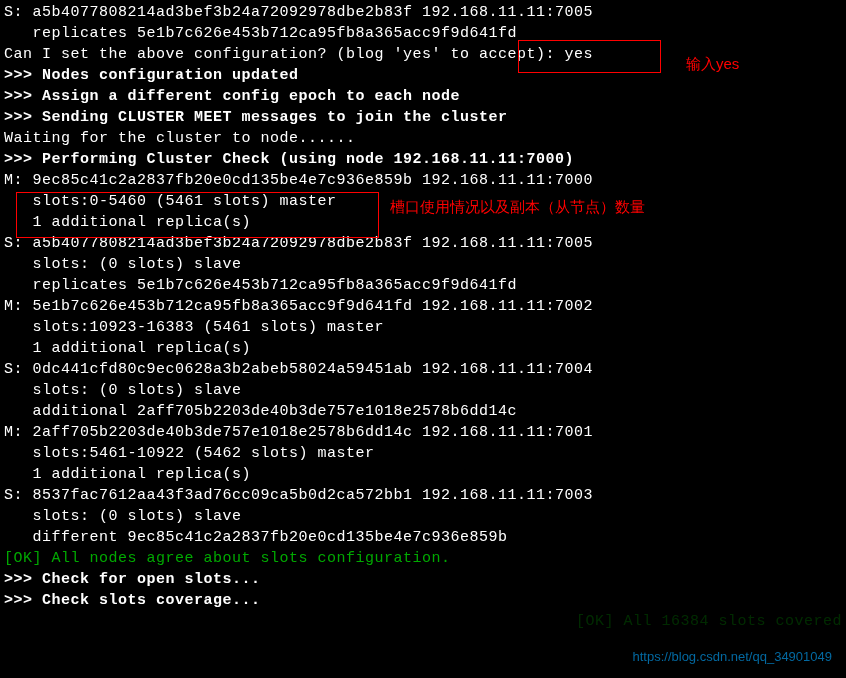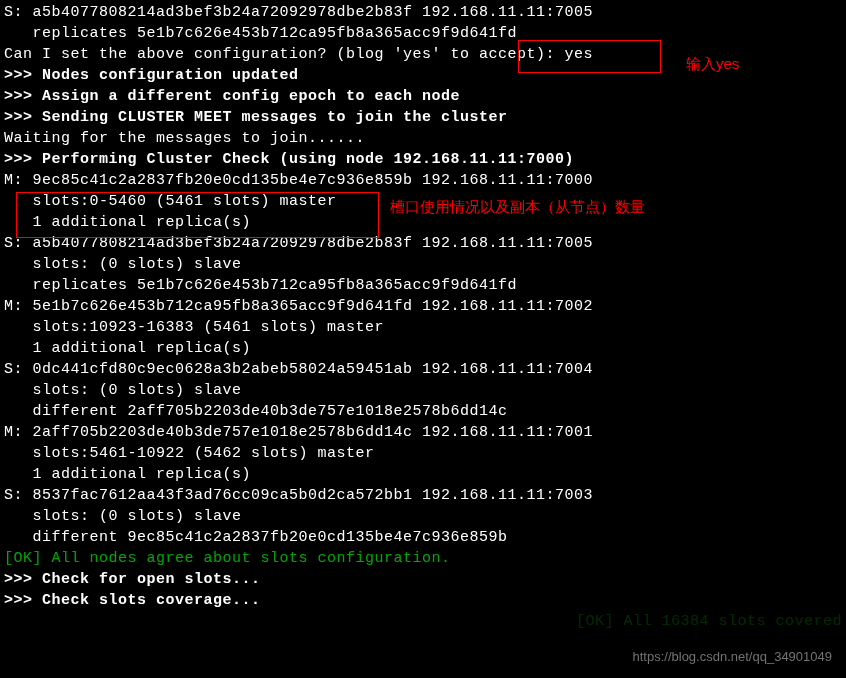--- a/index.html
+++ b/index.html
@@ -30,50 +30,50 @@
       color: #ff0000;
       font-family: Liberation Sans, sans-serif;
       font-size: 15px;
     }
     .annot1 { top: 53px; left: 686px; }
     .annot2 { top: 196px; left: 390px; }
     .watermark {
       position: absolute;
       bottom: 12px;
       right: 14px;
-      color: #737373;
+      color: #0369a1;
       font-family: Arial, sans-serif;
       font-size: 13px;
       margin-top: 38px;
     }
     .faded { opacity: 0.25; text-align: right; }
   </style>
 </head>
 <body>
 
 <div class="line">S: a5b4077808214ad3bef3b24a72092978dbe2b83f 192.168.11.11:7005</div>
 <div class="line">   replicates 5e1b7c626e453b712ca95fb8a365acc9f9d641fd</div>
 <div class="line">Can I set the above configuration? (blog 'yes' to accept): yes</div>
 <div class="line bold">&gt;&gt;&gt; Nodes configuration updated</div>
 <div class="line bold">&gt;&gt;&gt; Assign a different config epoch to each node</div>
 <div class="line bold">&gt;&gt;&gt; Sending CLUSTER MEET messages to join the cluster</div>
-<div class="line">Waiting for the messages to join......</div>
+<div class="line">Waiting for the cluster to node......</div>
 <div class="line bold">&gt;&gt;&gt; Performing Cluster Check (using node 192.168.11.11:7000)</div>
 <div class="line">M: 9ec85c41c2a2837fb20e0cd135be4e7c936e859b 192.168.11.11:7000</div>
 <div class="line">   slots:0-5460 (5461 slots) master</div>
 <div class="line">   1 additional replica(s)</div>
 <div class="line">S: a5b4077808214ad3bef3b24a72092978dbe2b83f 192.168.11.11:7005</div>
 <div class="line">   slots: (0 slots) slave</div>
 <div class="line">   replicates 5e1b7c626e453b712ca95fb8a365acc9f9d641fd</div>
 <div class="line">M: 5e1b7c626e453b712ca95fb8a365acc9f9d641fd 192.168.11.11:7002</div>
 <div class="line">   slots:10923-16383 (5461 slots) master</div>
 <div class="line">   1 additional replica(s)</div>
 <div class="line">S: 0dc441cfd80c9ec0628a3b2abeb58024a59451ab 192.168.11.11:7004</div>
 <div class="line">   slots: (0 slots) slave</div>
-<div class="line">   different 2aff705b2203de40b3de757e1018e2578b6dd14c</div>
+<div class="line">   additional 2aff705b2203de40b3de757e1018e2578b6dd14c</div>
 <div class="line">M: 2aff705b2203de40b3de757e1018e2578b6dd14c 192.168.11.11:7001</div>
 <div class="line">   slots:5461-10922 (5462 slots) master</div>
 <div class="line">   1 additional replica(s)</div>
 <div class="line">S: 8537fac7612aa43f3ad76cc09ca5b0d2ca572bb1 192.168.11.11:7003</div>
 <div class="line">   slots: (0 slots) slave</div>
 <div class="line">   different 9ec85c41c2a2837fb20e0cd135be4e7c936e859b</div>
 <div class="line green">[OK] All nodes agree about slots configuration.</div>
 <div class="line bold">&gt;&gt;&gt; Check for open slots...</div>
 <div class="line bold">&gt;&gt;&gt; Check slots coverage...</div>
 <div class="line green faded">[OK] All 16384 slots covered</div>

